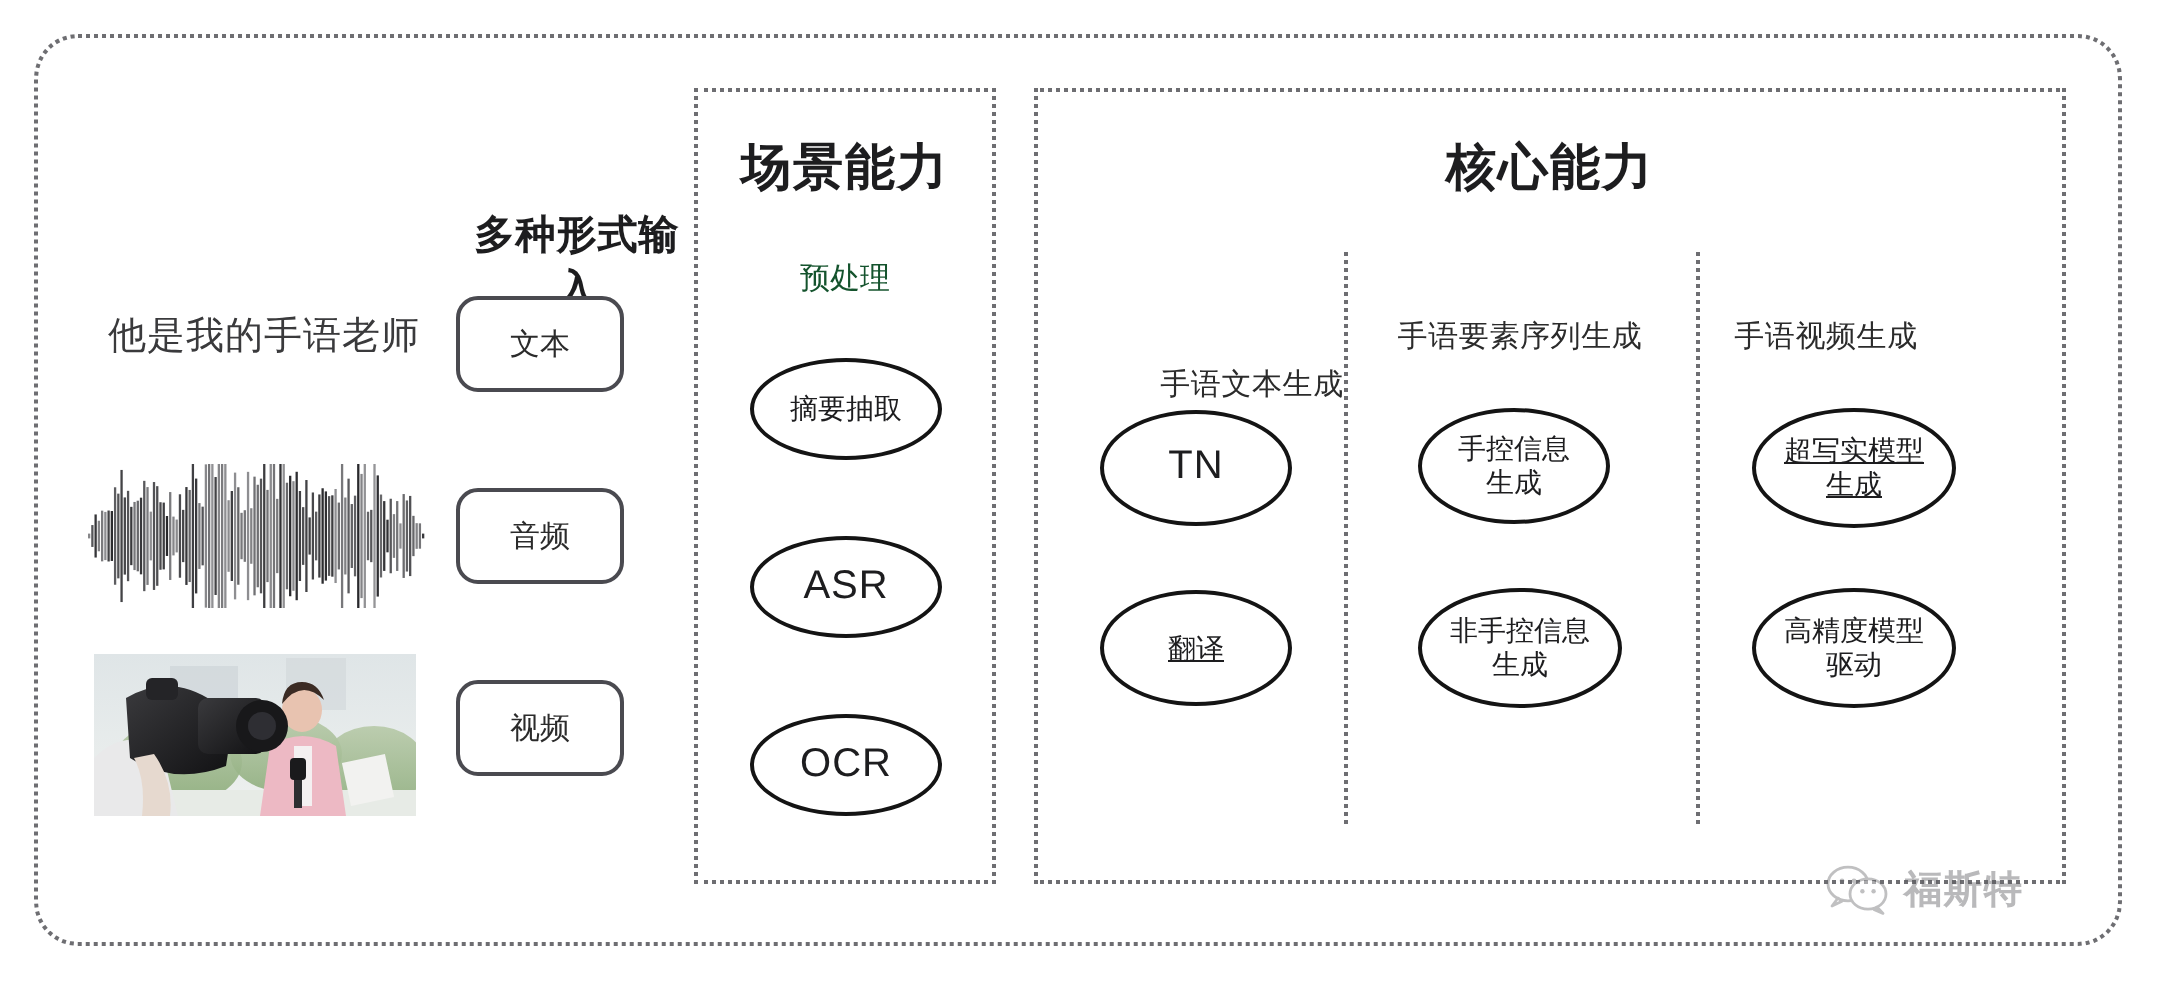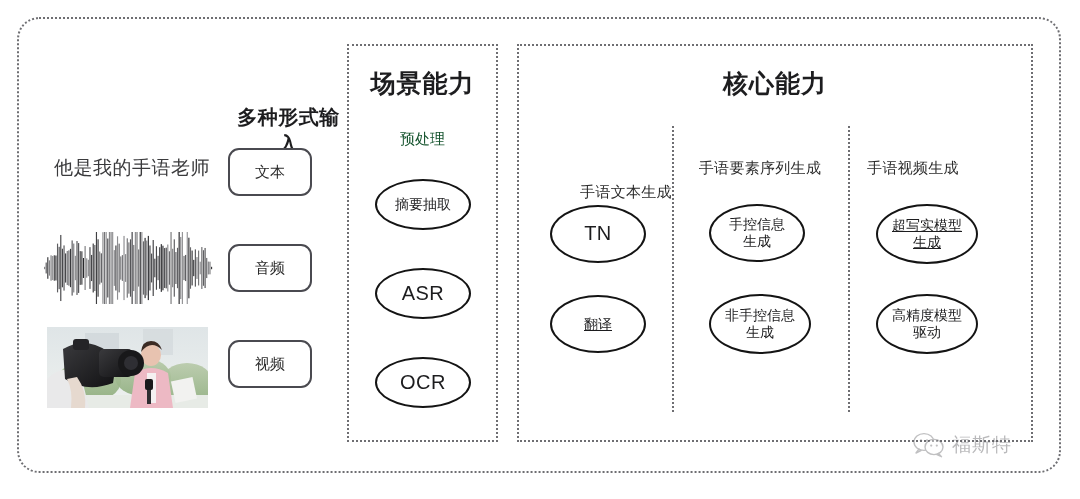--- a/index.html
+++ b/index.html
@@ -185,20 +185,21 @@
     top: 432px;
     display: flex;
     align-items: center;
     gap: 6px;
     opacity: 0.42;
   }
   #watermark .wm-text {
     font-size: 19px;
     color: #5a5a5e;
     letter-spacing: 1px;
+    font-weight: bold;
   }
 </style>
 </head>
 <body>
 
 <div id="canvas">
 
   <div id="outer-frame"></div>
 
   <div id="input-heading">多种形式输入</div>

